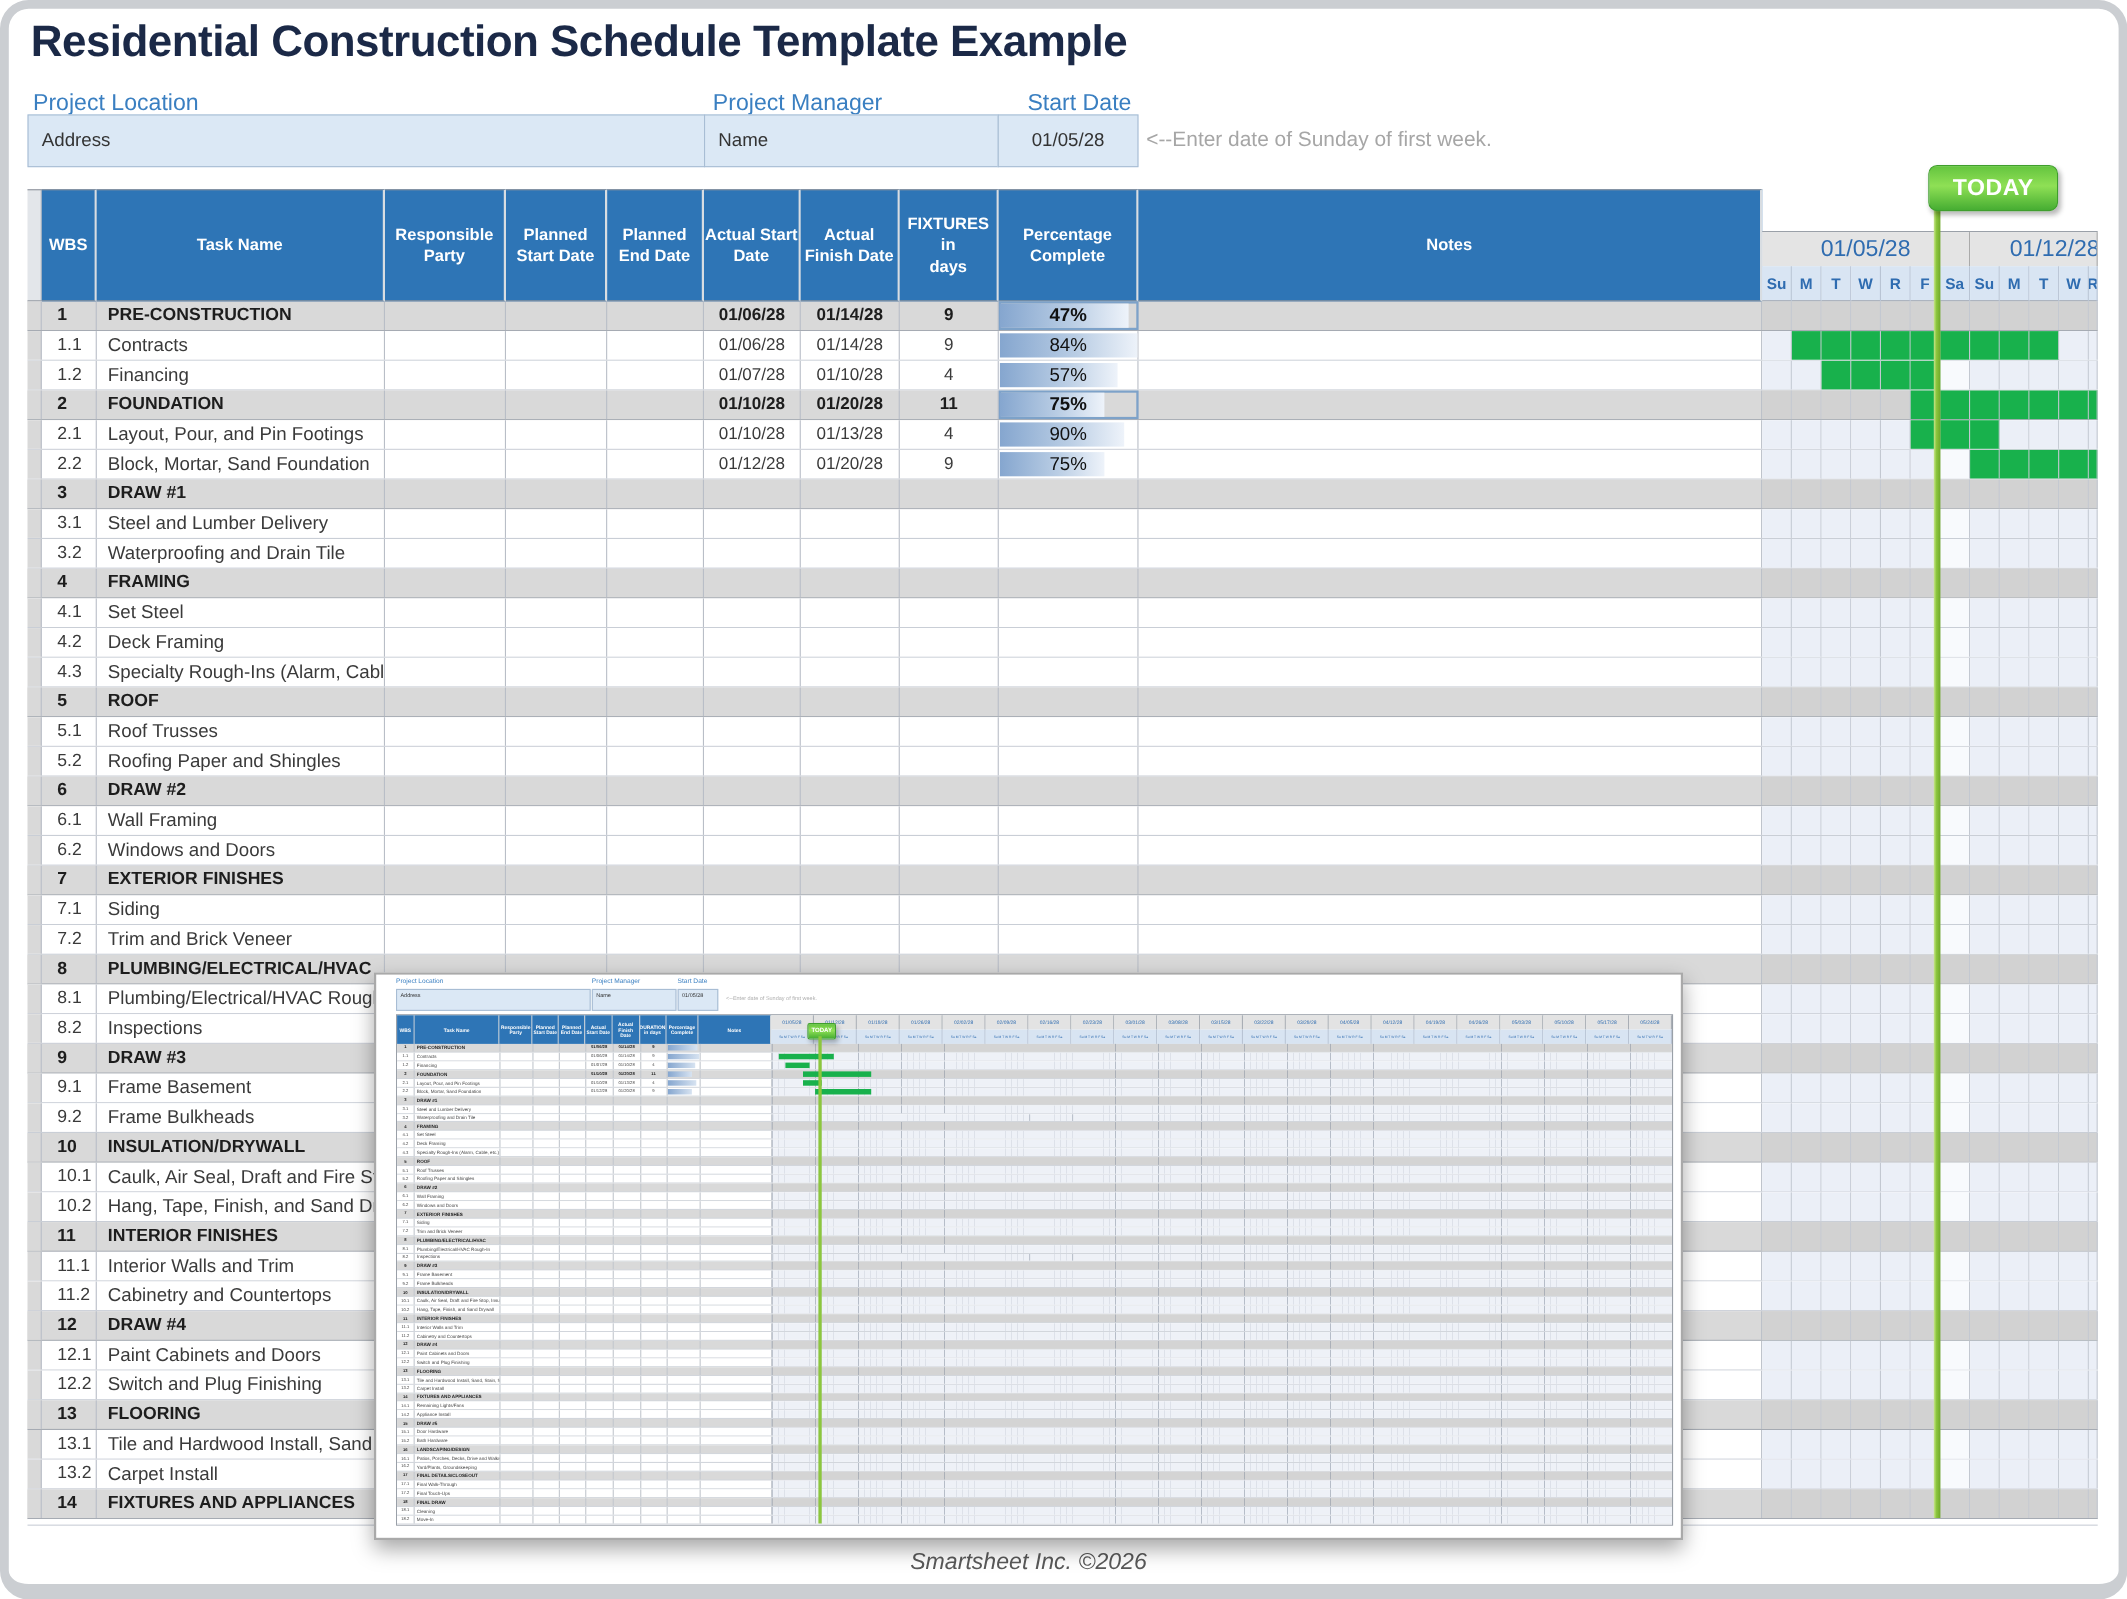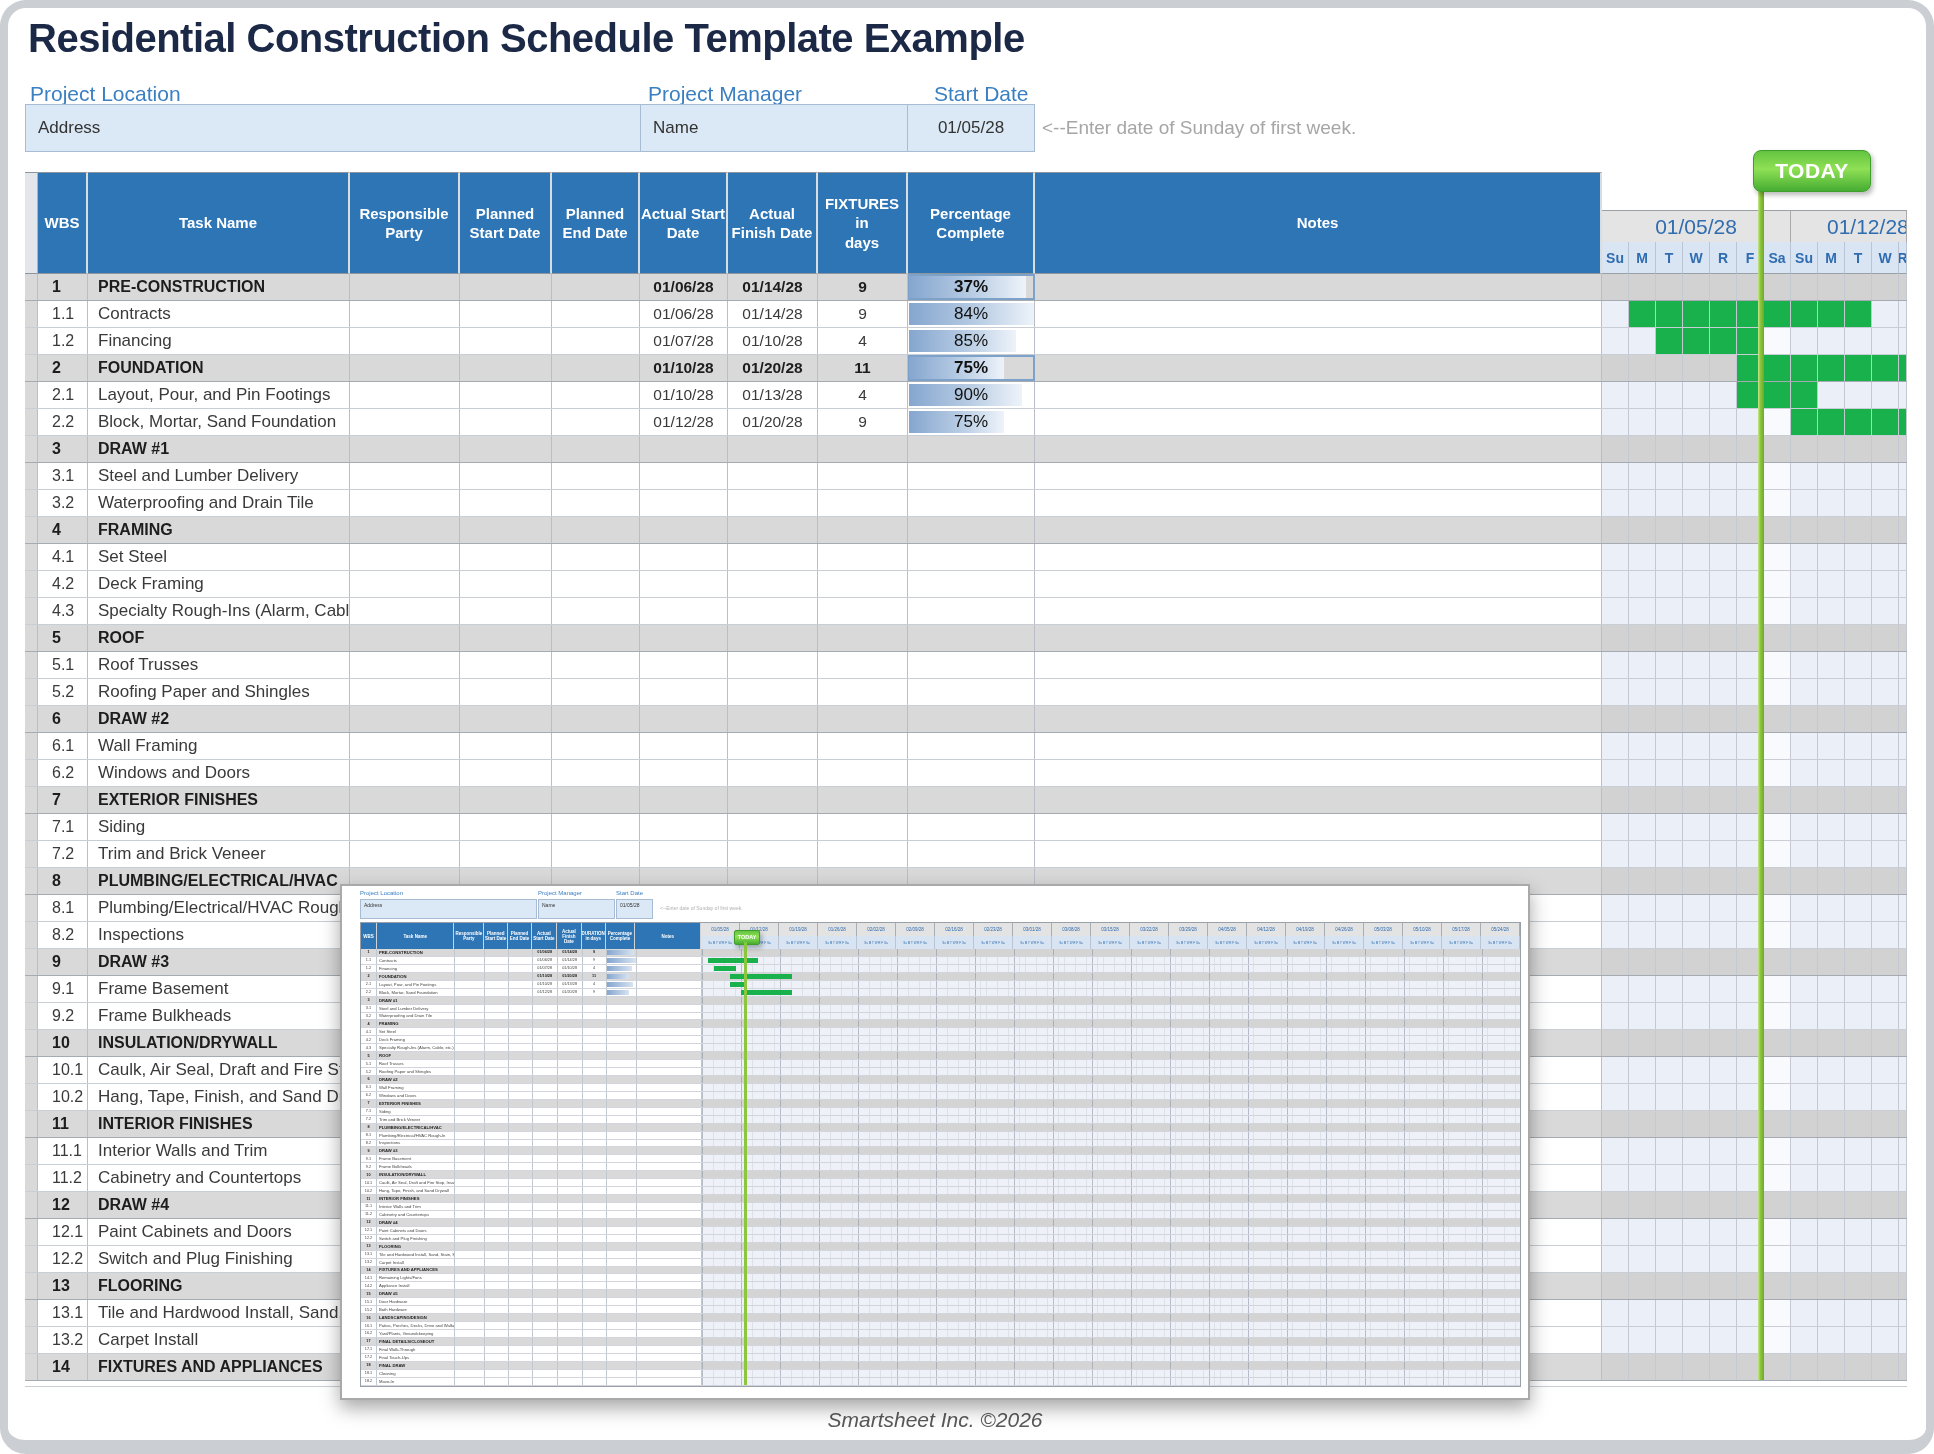--- a/index.html
+++ b/index.html
@@ -135,21 +135,21 @@
         <div class="c wbs" style="width: 50px;">1</div>
         <div class="c task" style="width: 262px;">PRE-CONSTRUCTION</div>
         <div class="c" style="width: 110px;"></div>
         <div class="c" style="width: 92px;"></div>
         <div class="c" style="width: 88px;"></div>
         <div class="c ctr" style="width: 88px;">01/06/28</div>
         <div class="c ctr" style="width: 90px;">01/14/28</div>
         <div class="c ctr" style="width: 90px;">9</div>
         <div class="c pct pctbox" style="width: 127px;">
           <div class="pbar" style="width: 93%;"></div>
-          <div class="ptxt">37%</div>
+          <div class="ptxt">47%</div>
         </div>
         <div class="c" style="width: 567px;"></div>
         <div class="gcell"></div>
         <div class="gcell"></div>
         <div class="gcell"></div>
         <div class="gcell"></div>
         <div class="gcell"></div>
         <div class="gcell"></div>
         <div class="gcell sa"></div>
         <div class="gcell"></div>
@@ -191,21 +191,21 @@
         <div class="c wbs" style="width: 50px;">1.2</div>
         <div class="c task" style="width: 262px;">Financing</div>
         <div class="c" style="width: 110px;"></div>
         <div class="c" style="width: 92px;"></div>
         <div class="c" style="width: 88px;"></div>
         <div class="c ctr" style="width: 88px;">01/07/28</div>
         <div class="c ctr" style="width: 90px;">01/10/28</div>
         <div class="c ctr" style="width: 90px;">4</div>
         <div class="c pct" style="width: 127px;">
           <div class="pbar" style="width: 85%;"></div>
-          <div class="ptxt">85%</div>
+          <div class="ptxt">57%</div>
         </div>
         <div class="c" style="width: 567px;"></div>
         <div class="gcell"></div>
         <div class="gcell"></div>
         <div class="gcell grn"></div>
         <div class="gcell grn"></div>
         <div class="gcell grn"></div>
         <div class="gcell grn"></div>
         <div class="gcell sa"></div>
         <div class="gcell"></div>

